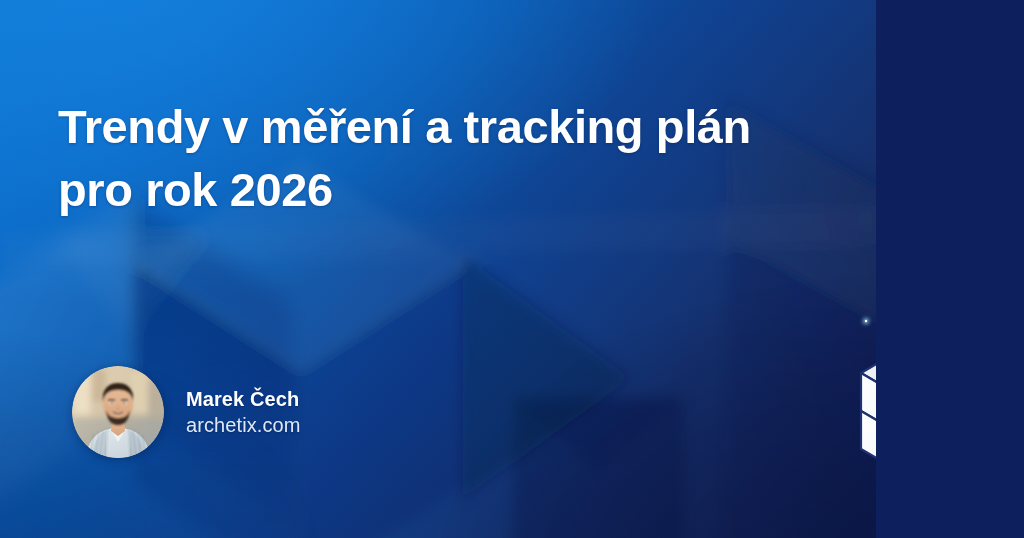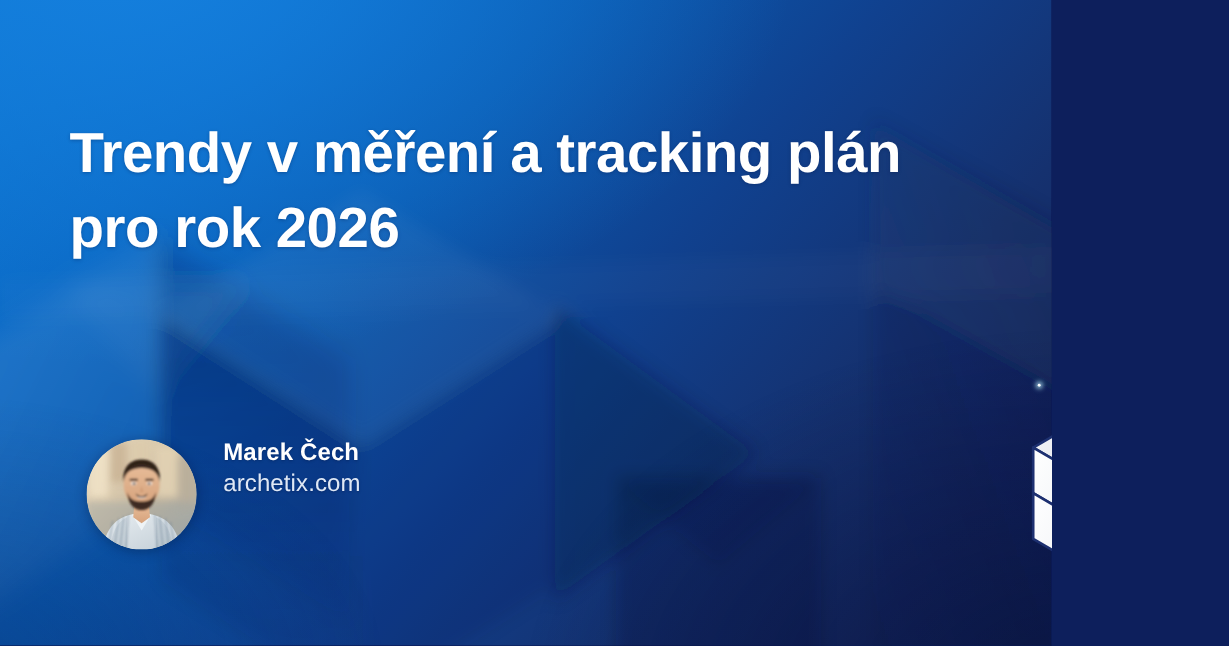--- a/index.html
+++ b/index.html
@@ -58,20 +58,21 @@
     text-shadow:0 1px 3px rgba(4,20,62,.30);
     white-space:pre-line;
   }
 
   
   .author {
     position:absolute;
     left:72px;
     top:366px;
     display:flex;
+    align-items:center;
     gap:22px;
   }
   .avatar {
     position:relative;
     width:92px;
     height:92px;
     border-radius:50%;
     overflow:hidden;
     flex:0 0 auto;
     box-shadow:0 2px 10px rgba(3,14,48,.35);

